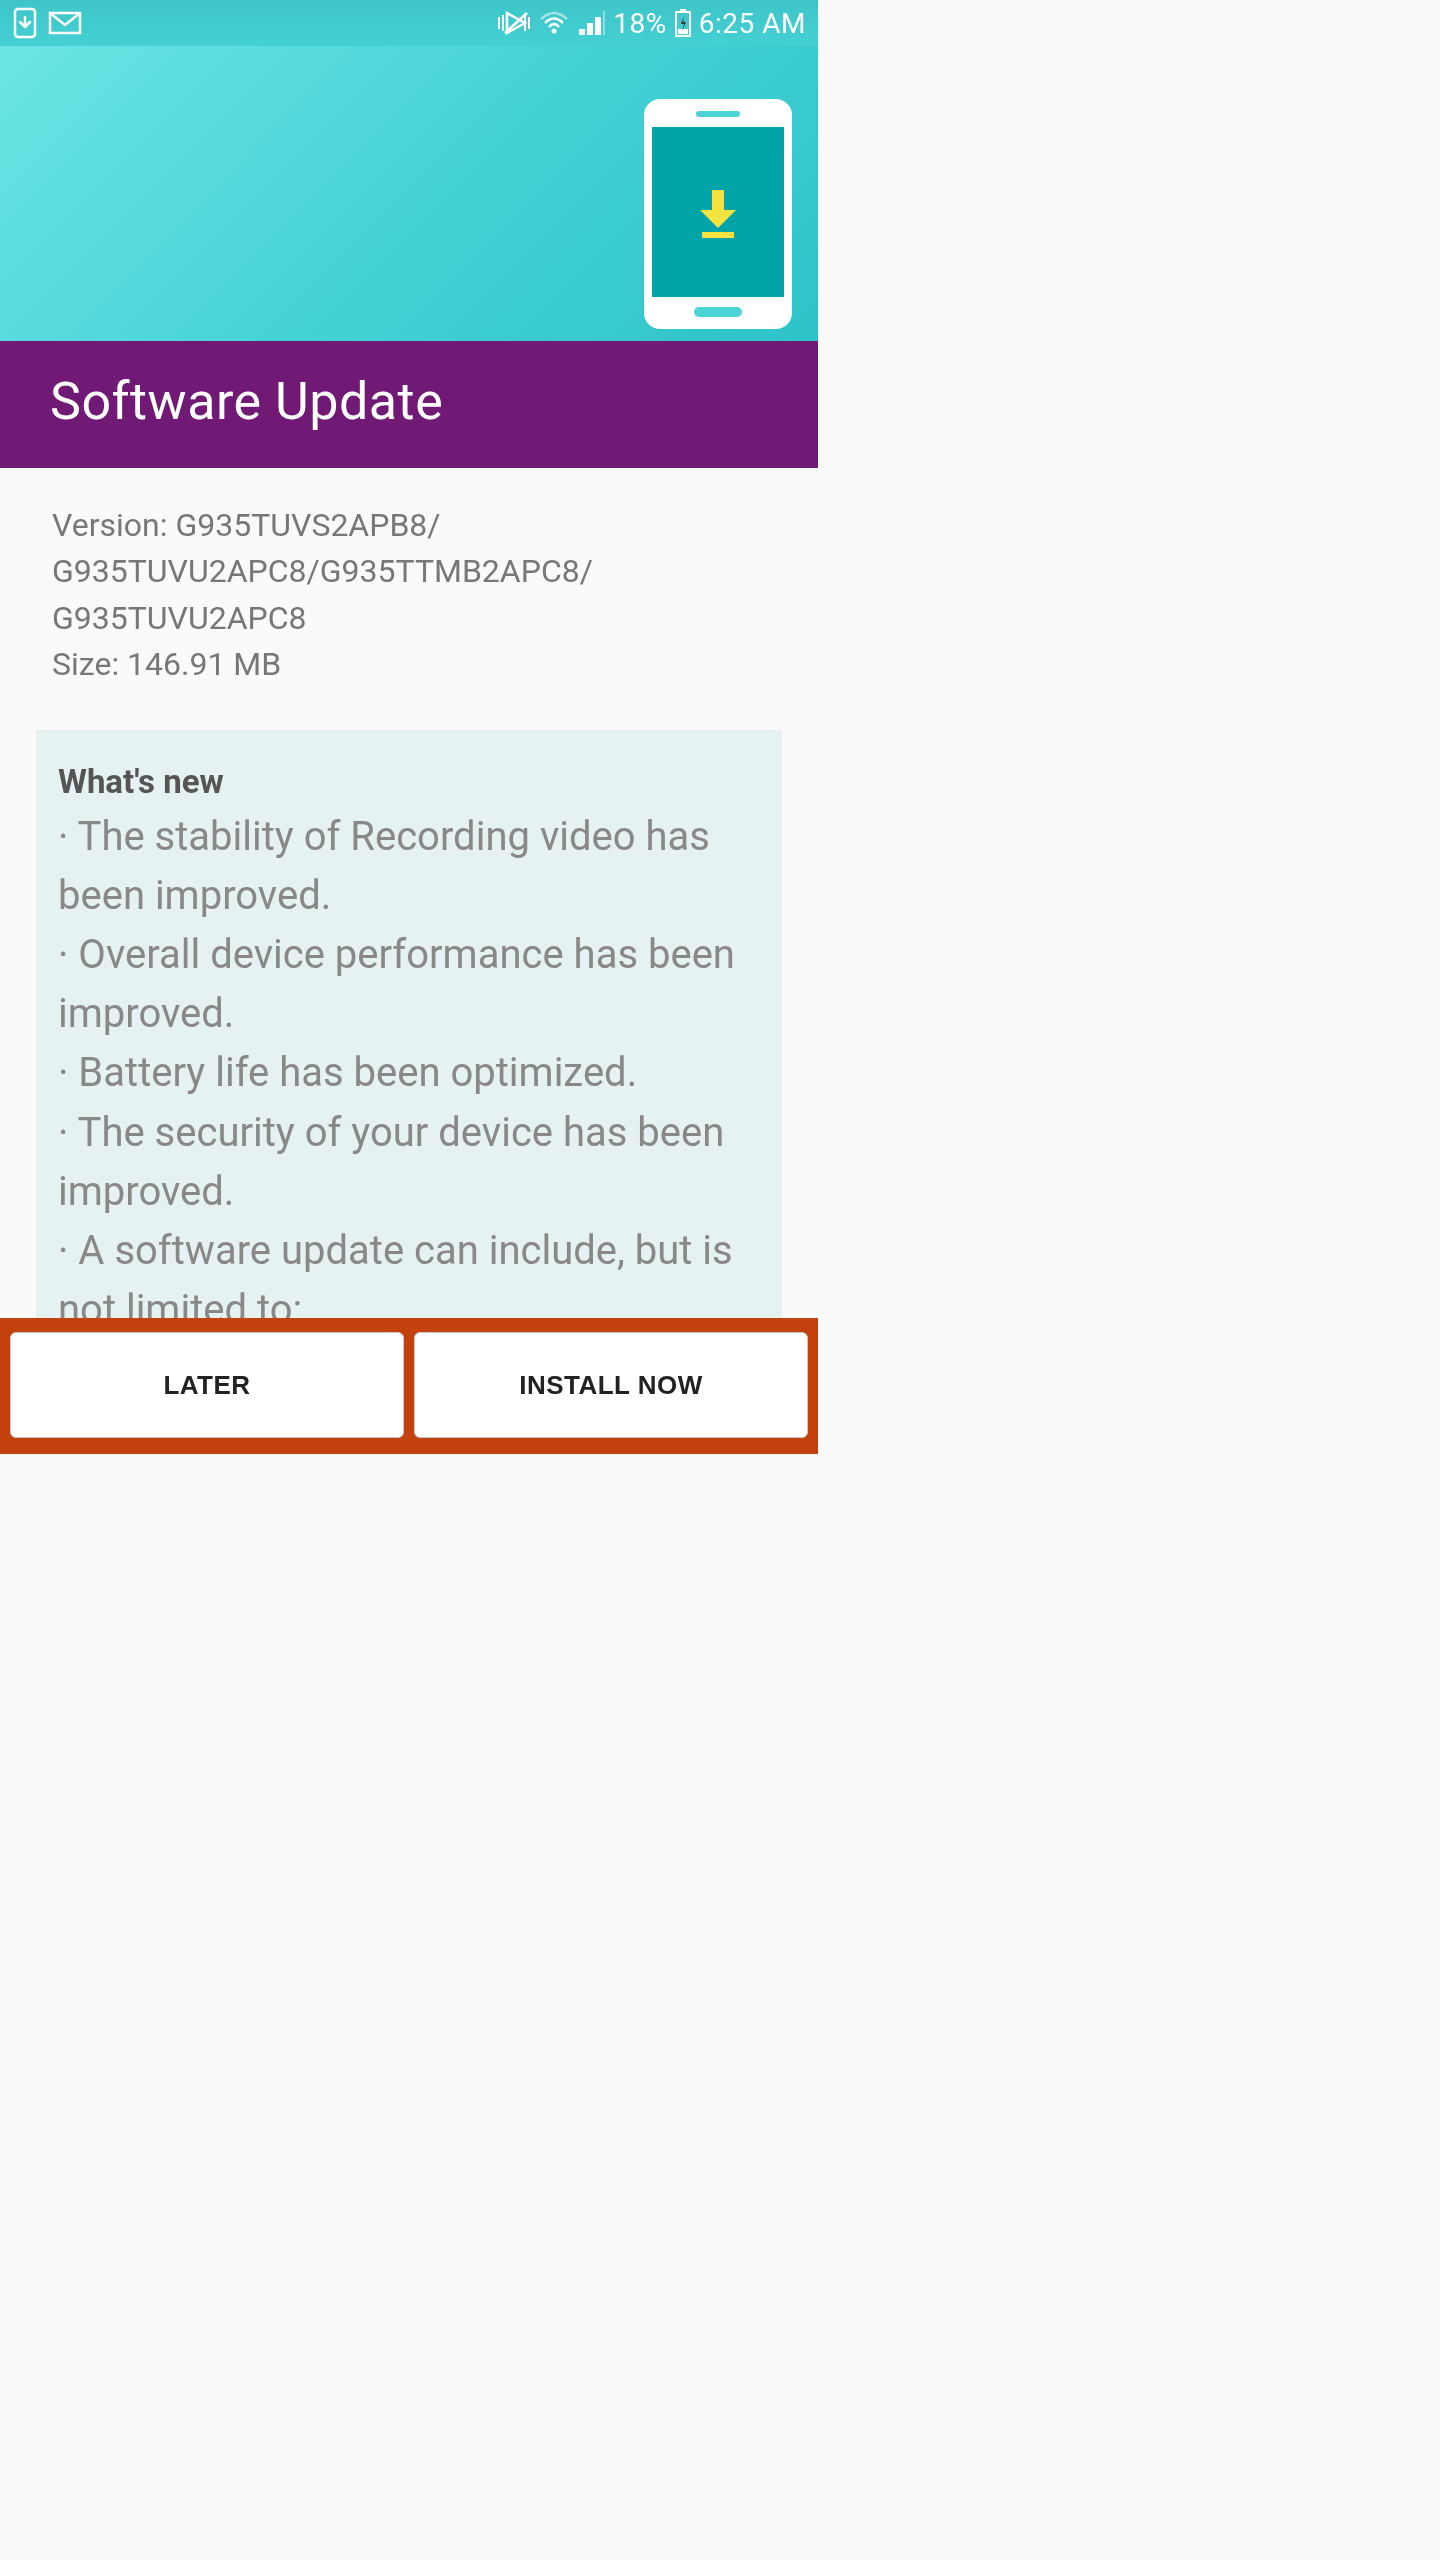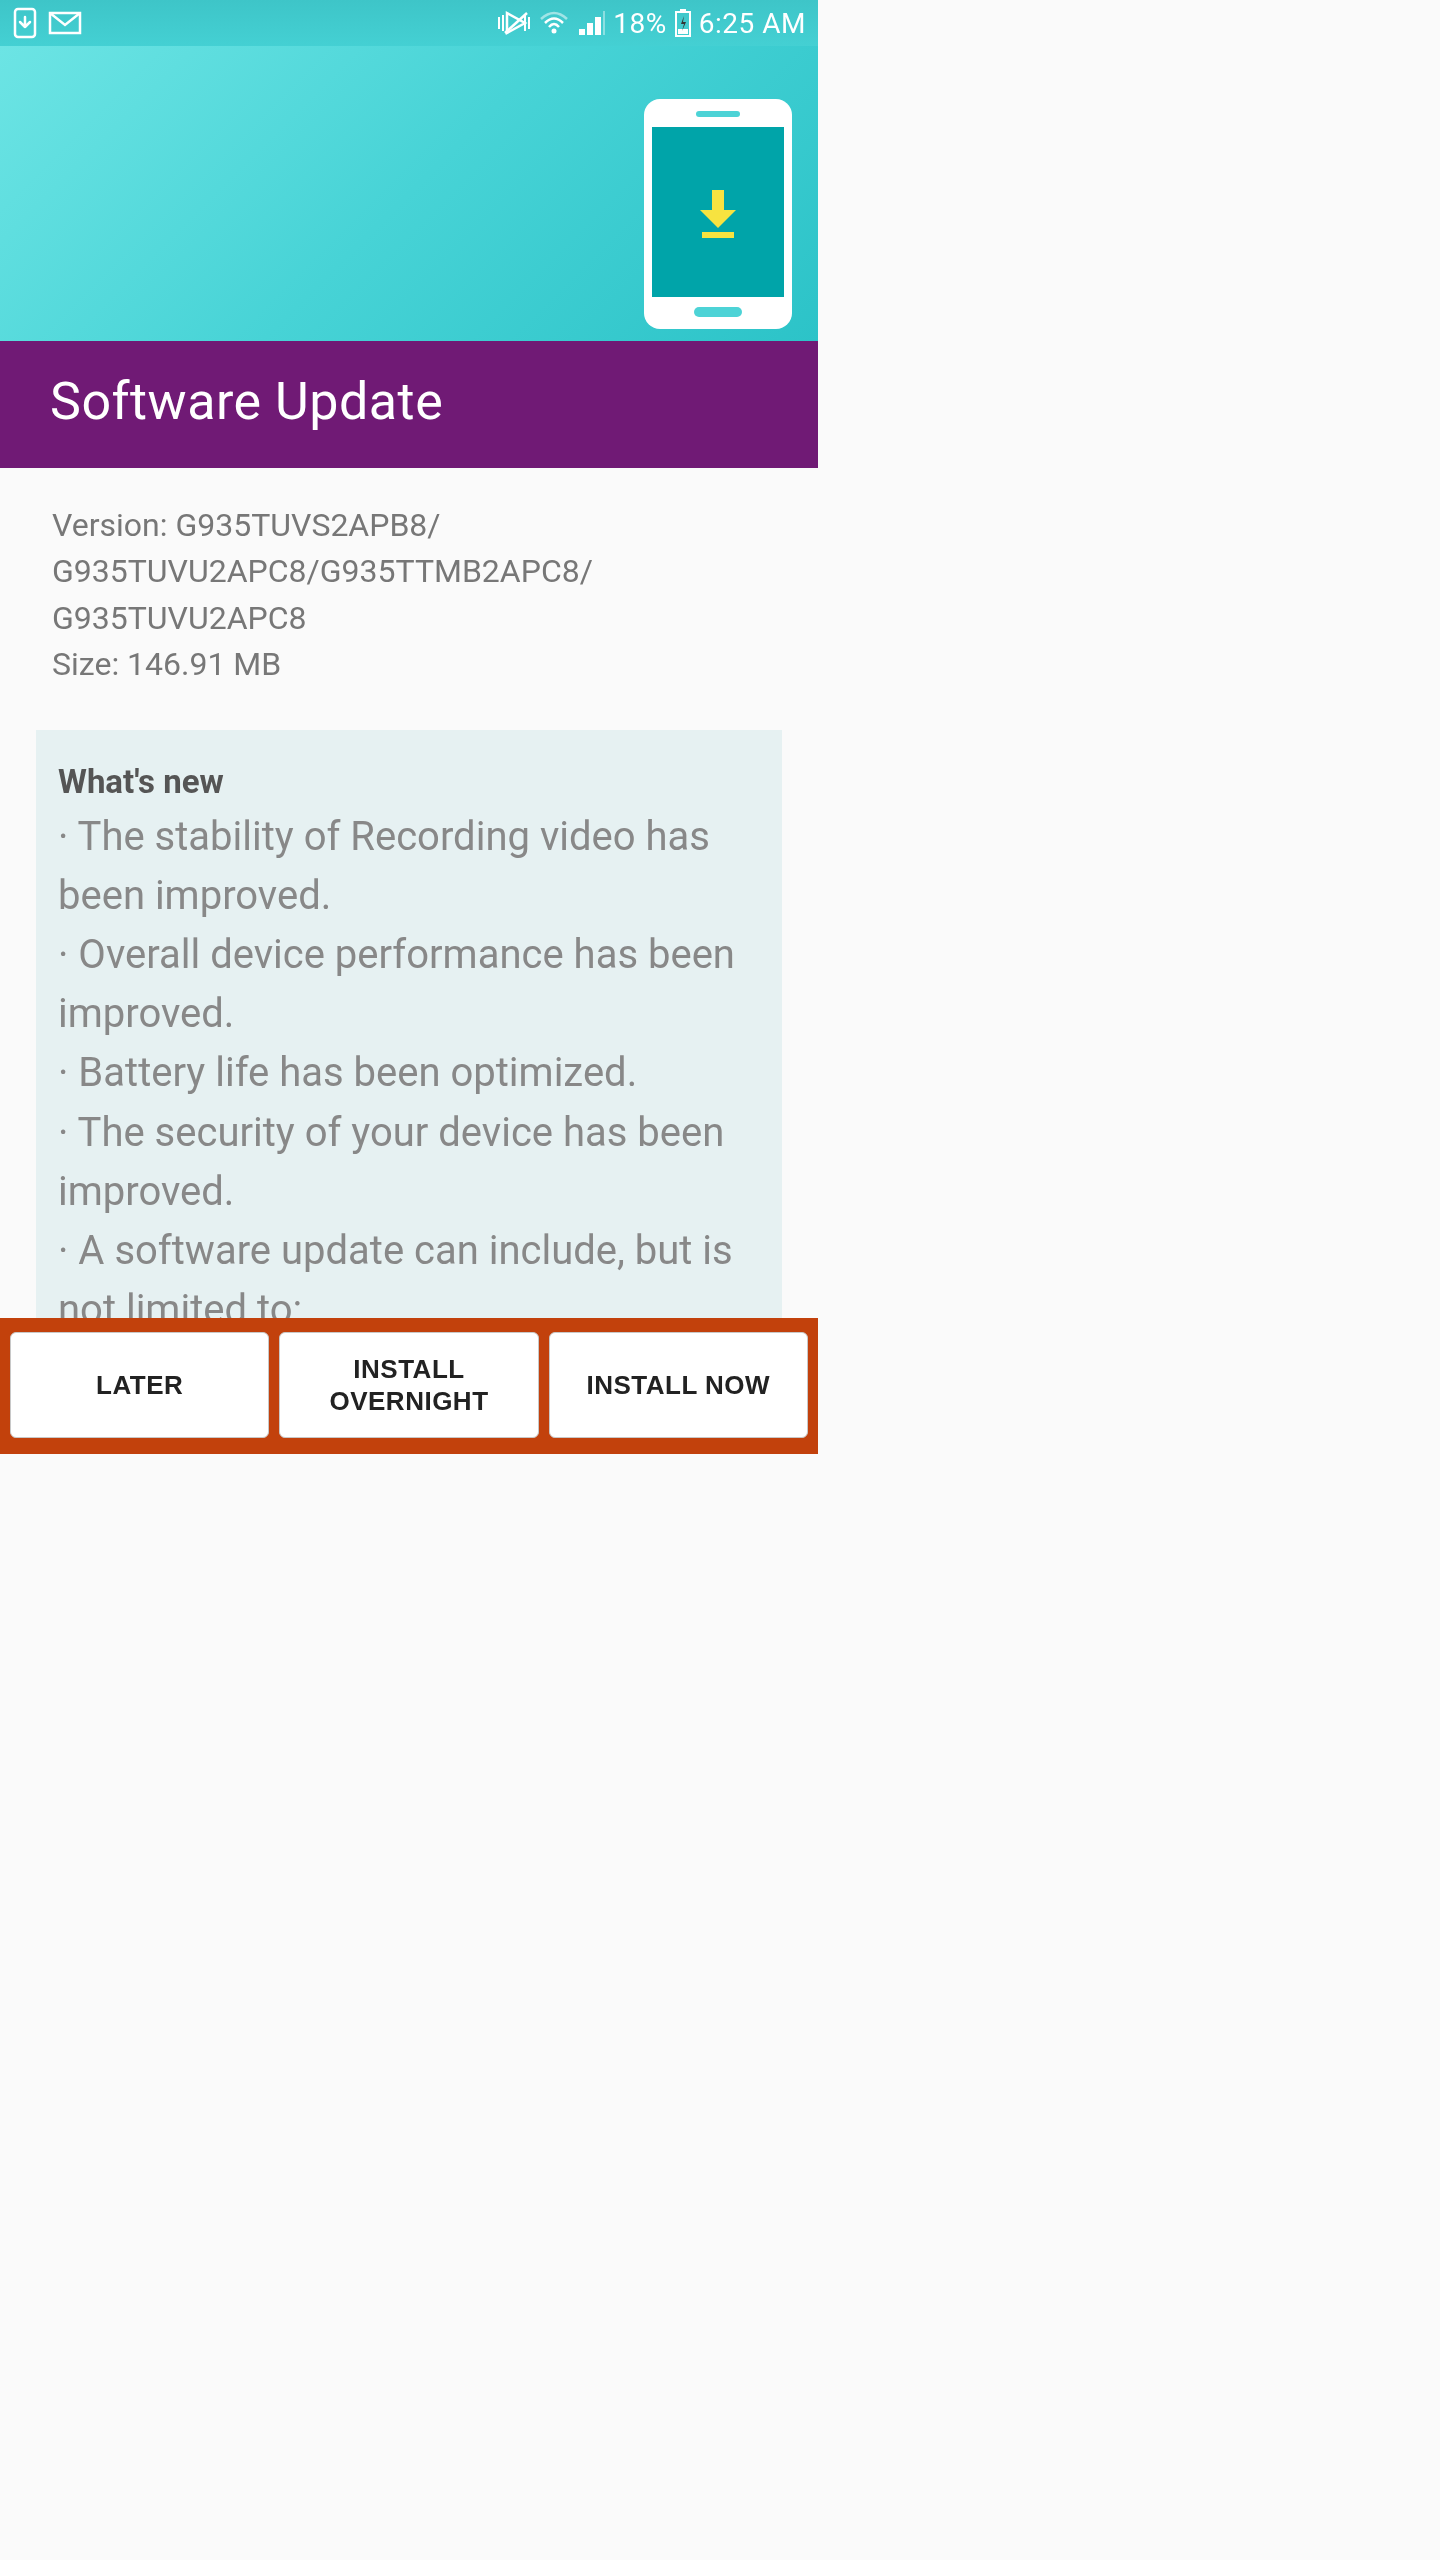--- a/index.html
+++ b/index.html
@@ -228,16 +228,14 @@
 · Overall device performance has been improved.
 · Battery life has been optimized.
 · The security of your device has been improved.
 · A software update can include, but is not limited to:
  - Device stability improvements, bug fixes.
  - New and / or enhanced features.</div>
 </div>
 
 <div class="button-bar">
   <button class="btn">LATER</button>
-  <button class="btn" style="white-space: pre-line;">INSTALL
-OVERNIGHT</button>
   <button class="btn">INSTALL NOW</button>
 </div>
 
 </body></html>

